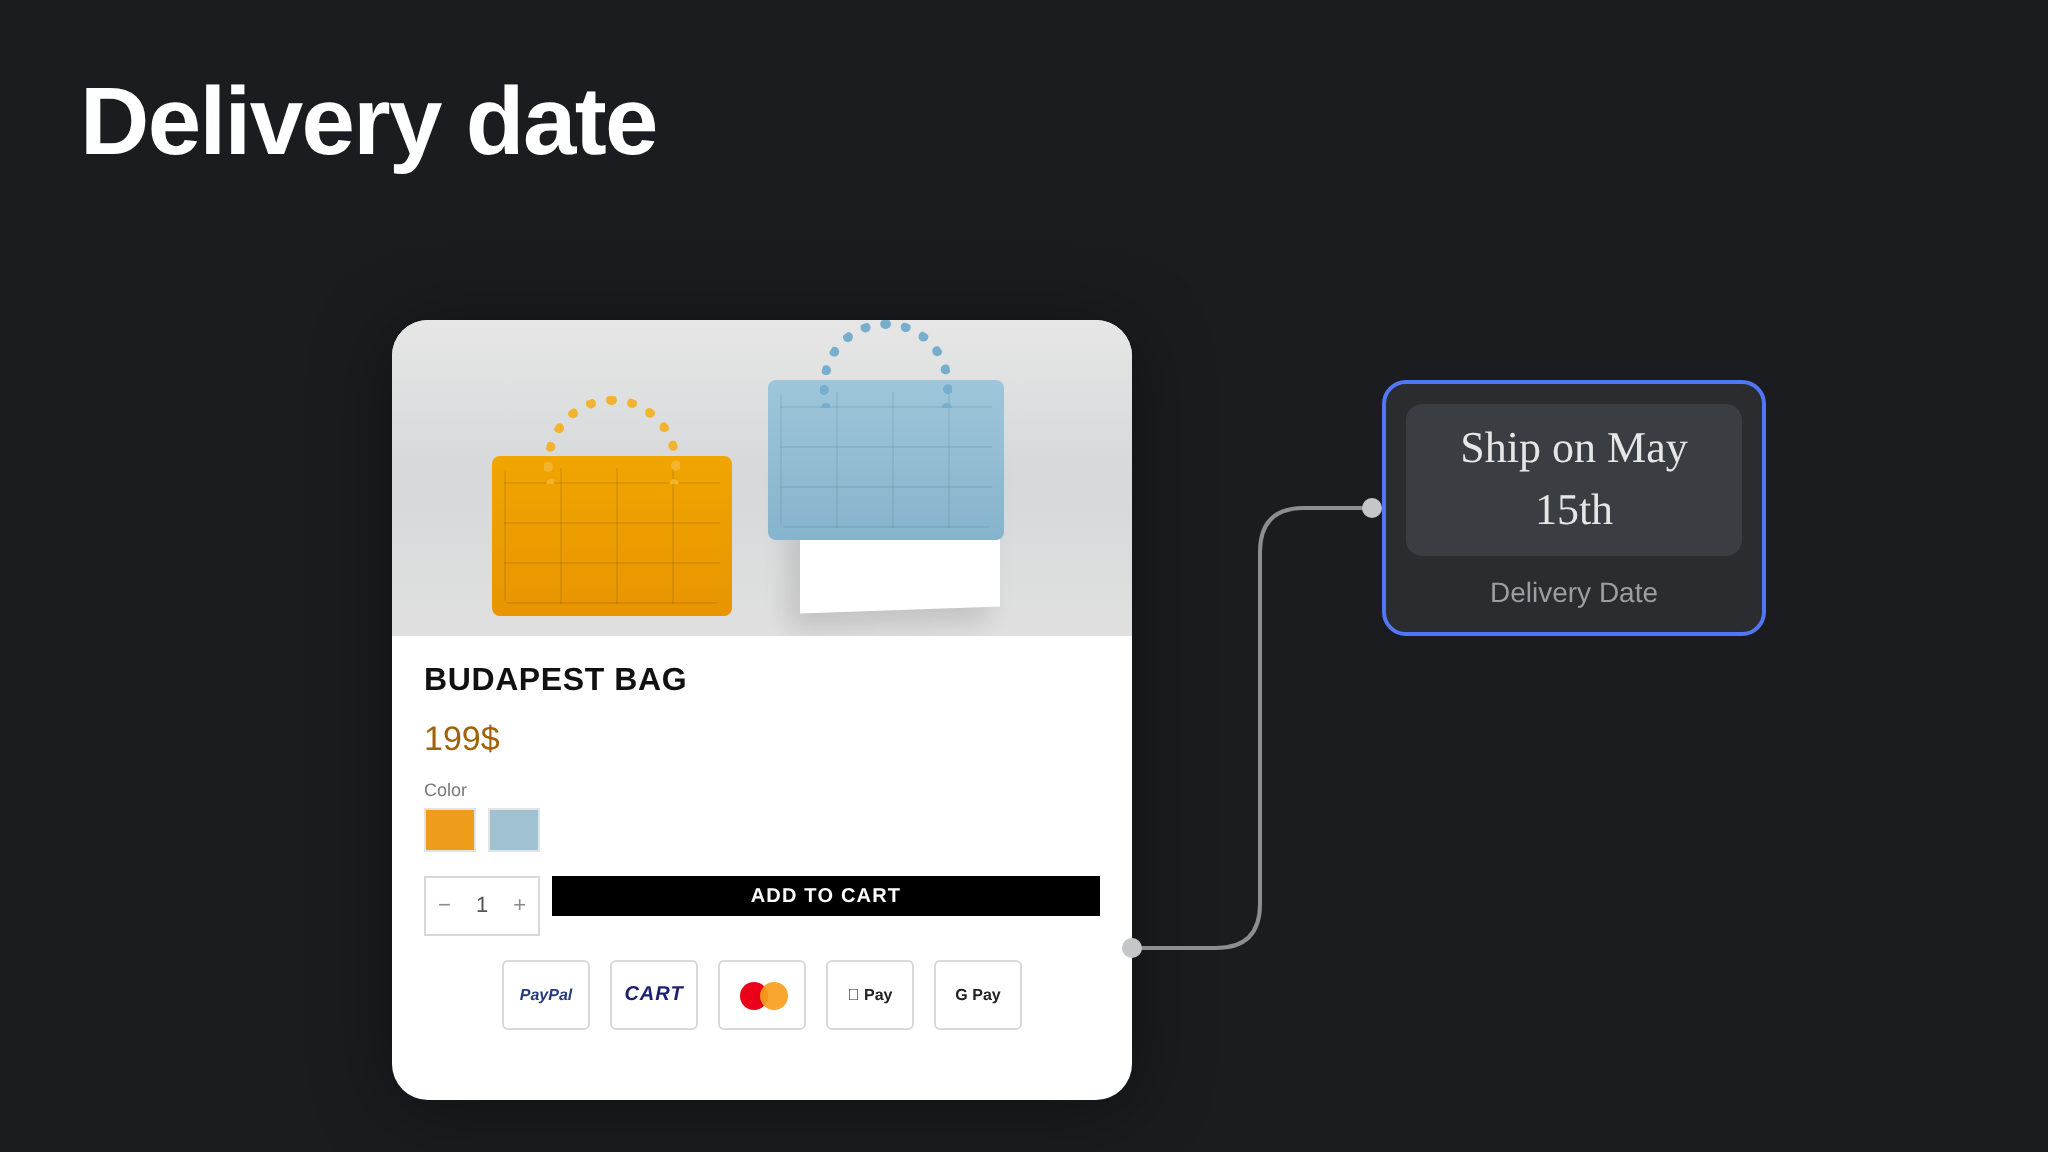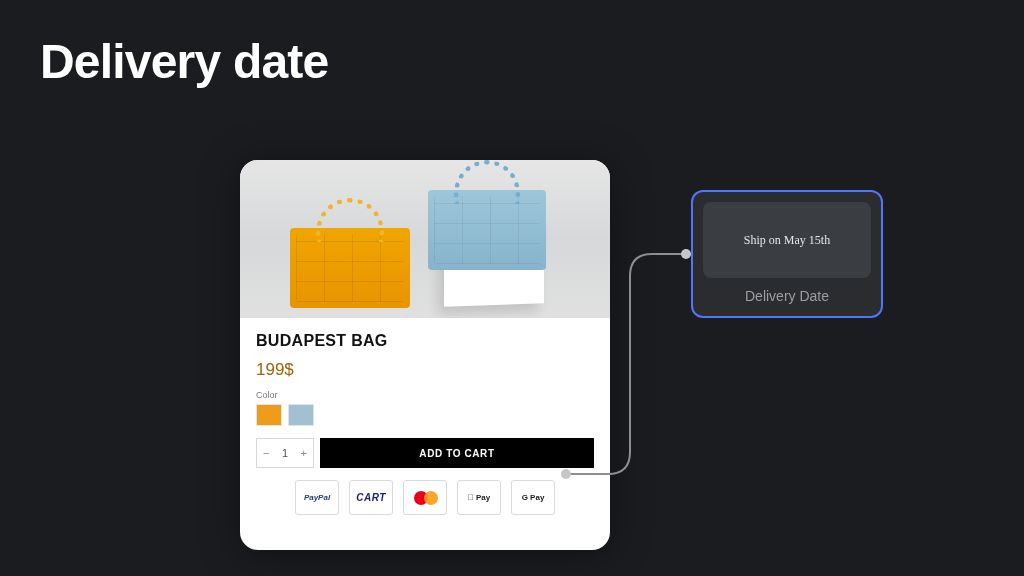--- a/index.html
+++ b/index.html
@@ -31,21 +31,20 @@
 .card {
   position: absolute;
   left: 196px;
   top: 160px;
   width: 370px;
   height: 390px;
   background: #fff;
   border-radius: 18px;
   overflow: hidden;
   box-shadow: 0 4px 40px rgba(0,0,0,0.4);
-  margin-left: 44px;
 }
 .product-img {
   width: 100%;
   height: 158px;
   position: relative;
   overflow: hidden;
 }
 .img-bg {
   position: absolute; inset:0;
   background: linear-gradient(180deg,#e6e6e6 0%, #d6d8d9 50%, #e0e0e0 100%);
@@ -94,21 +93,21 @@
 .swatch.lightblue{ background:#9fc1d1; }
 
 .buy-row{ display:flex; gap:6px; margin-top:12px; }
 .qty{
   display:flex; align-items:center; justify-content:space-between;
   border:1px solid #d8d8d8; height:30px; width:58px; padding:0 6px;
   font-size:11px; color:#555; background:#fff;
 }
 .qty span.btn{ color:#8a8a8a; }
 .atc{
-  flex:1; height:30px; background:#000; color:#fff;
+  flex:1; height:20px; background:#000; color:#fff;
   font-size:10px; font-weight:800; letter-spacing:.6px;
   display:flex; align-items:center; justify-content:center;
 }
 
 .delivery-banner{
   margin-top:14px;
   background:#bfe7f5; text-align:center;
   font-size:12px; font-weight:600; color:#1a2a30;
   padding:9px 4px;
 }
@@ -139,21 +138,21 @@
   color:#e6e6e6;
   display:flex; flex-direction:column;
 }
 .widget-inner{
   background:#3a3d42;
   border-radius:8px;
   flex:1;
   display:flex; align-items:center; justify-content:center;
   text-align:center;
   font-family: Georgia,"Times New Roman",serif;
-  font-size:12px; line-height:1.4;
+  font-size:22px; line-height:1.4;
   padding:4px 16px;
 }
 .widget-label{
   text-align:center;
   font-size:14px;
   color:#9c9ea3;
   padding-top:10px; padding-bottom:2px;
 }
 
 svg.connector{ position:absolute; left:560px; top:216px; width:170px; height:270px; pointer-events:none; }

